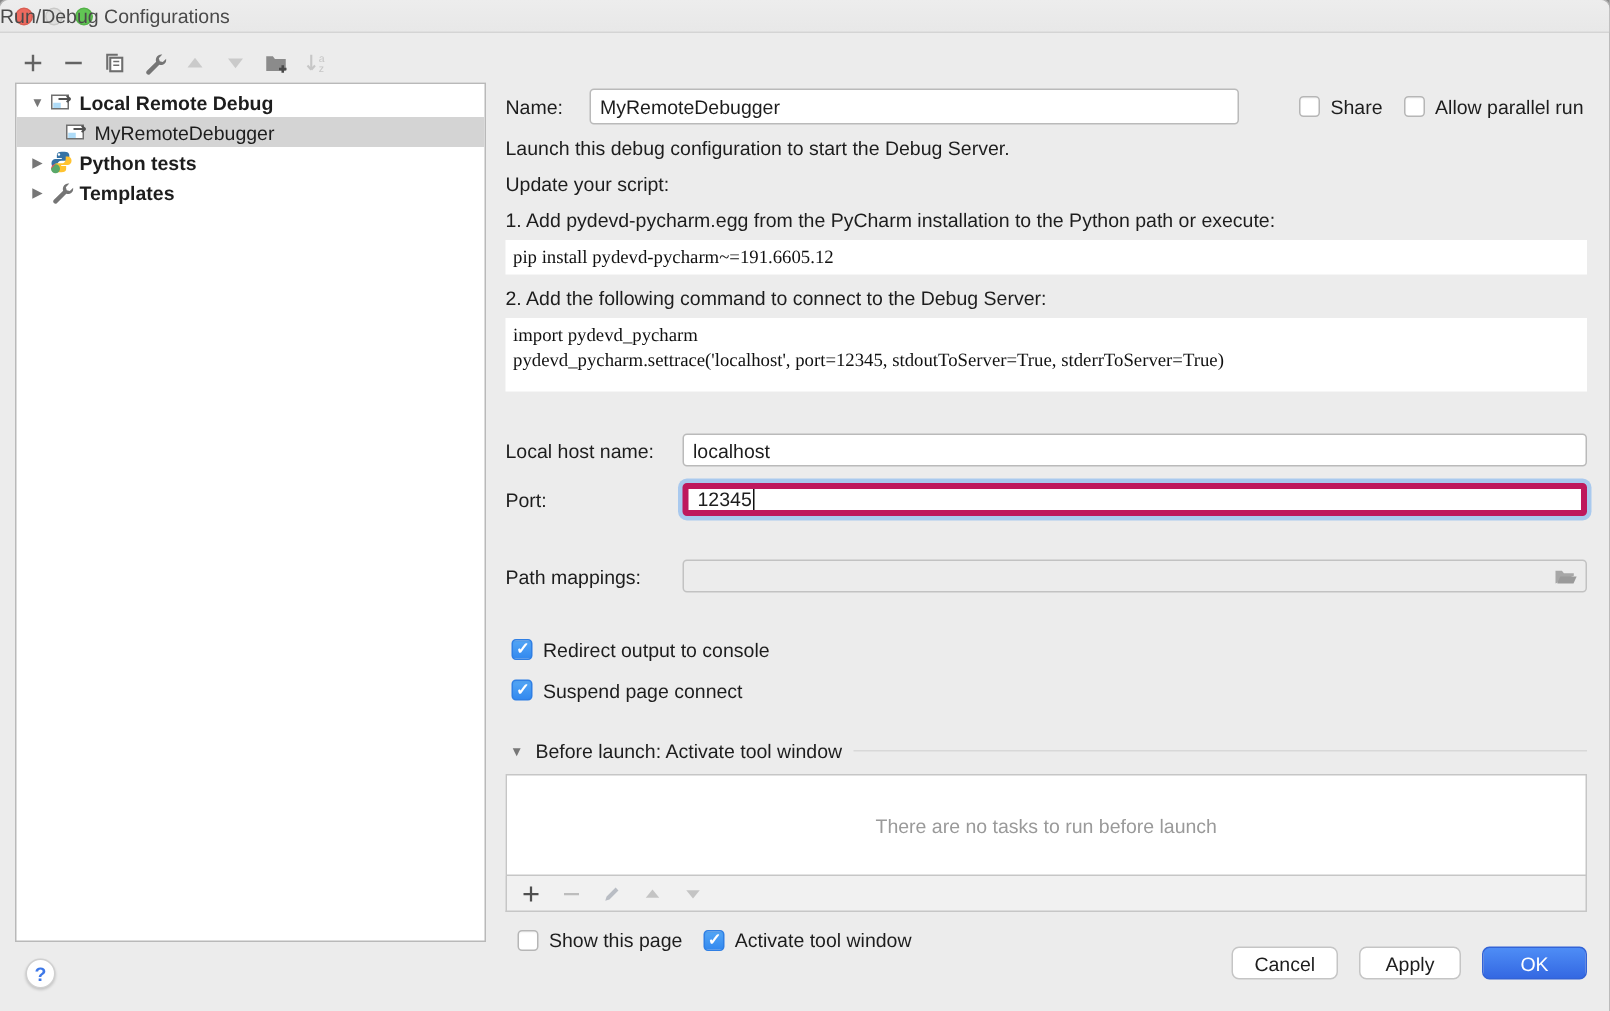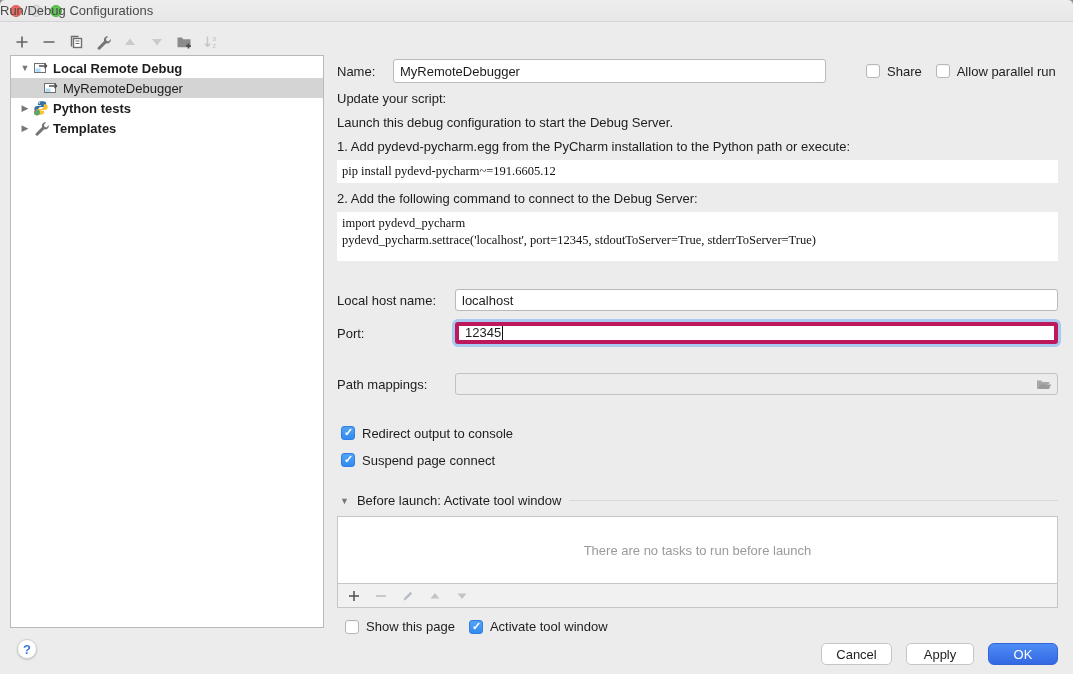--- a/index.html
+++ b/index.html
@@ -102,28 +102,28 @@
   }
   .bottom-cbs { margin-top:11px; padding-left:8px; display:flex; gap:14px; }
 
   
   .footer { position:absolute; left:0; right:0; bottom:0; height:46px; }
   .help-btn {
     position:absolute; left:17px; top:11px; width:20px; height:20px; border-radius:50%;
     background:#fff; border:1px solid #D0D0D0; box-shadow:0 1px 2px rgba(0,0,0,.18);
     color:#3E78E8; font-weight:bold; text-align:center; line-height:19px; font-size:13px;
   }
-  .btns { position:absolute; right:15px; top:15px; display:flex; gap:14px; }
+  .btns { position:absolute; right:15px; top:3px; display:flex; gap:14px; }
   .btn {
     height:22px; border-radius:5px; border:1px solid #C5C5C5; background:#fff;
     font-size:13px; font-family:"Liberation Sans",sans-serif; color:#1d1d1d; text-align:center;
     display:inline-flex; align-items:center; justify-content:center;
   }
   .btn.cancel { width:71px; } .btn.apply { width:68px; }
-  .btn.ok { width:70px; background:linear-gradient(180deg,#4E8DF6,#3468E2); border-color:#3363D6; color:#fff;border-radius:6px; }
+  .btn.ok { width:70px; background:linear-gradient(180deg,#4E8DF6,#3468E2); border-color:#3363D6; color:#fff; }
 
   svg { display:block; }
 </style>
 </head>
 <body>
 
 <div class="window">
 
   <div class="titlebar">
     <div class="traffic">
@@ -236,22 +236,22 @@
       <span class="cb share">
         <span class="box"></span>
         <span>Share</span>
       </span>
       <span class="cb parallel">
         <span class="box"></span>
         <span>Allow parallel run</span>
       </span>
     </div>
 
+    <div class="para">Launch this debug configuration to start the Debug Server.</div>
     <div class="para">Update your script:</div>
-    <div class="para">Launch this debug configuration to start the Debug Server.</div>
     <div class="para">1. Add pydevd-pycharm.egg from the PyCharm installation to the Python path or execute:</div>
     <div class="code-block">pip install pydevd-pycharm~=191.6605.12</div>
     <div class="para">2. Add the following command to connect to the Debug Server:</div>
     <div class="code-block tall"><span>import pydevd_pycharm</span>
 <span>pydevd_pycharm.settrace('localhost', port=12345, stdoutToServer=True, stderrToServer=True)</span></div>
 
     <div class="row field-row host-row">
       <label>Local host name:</label>
       <input class="text-input" value="localhost" style="">
     </div>

